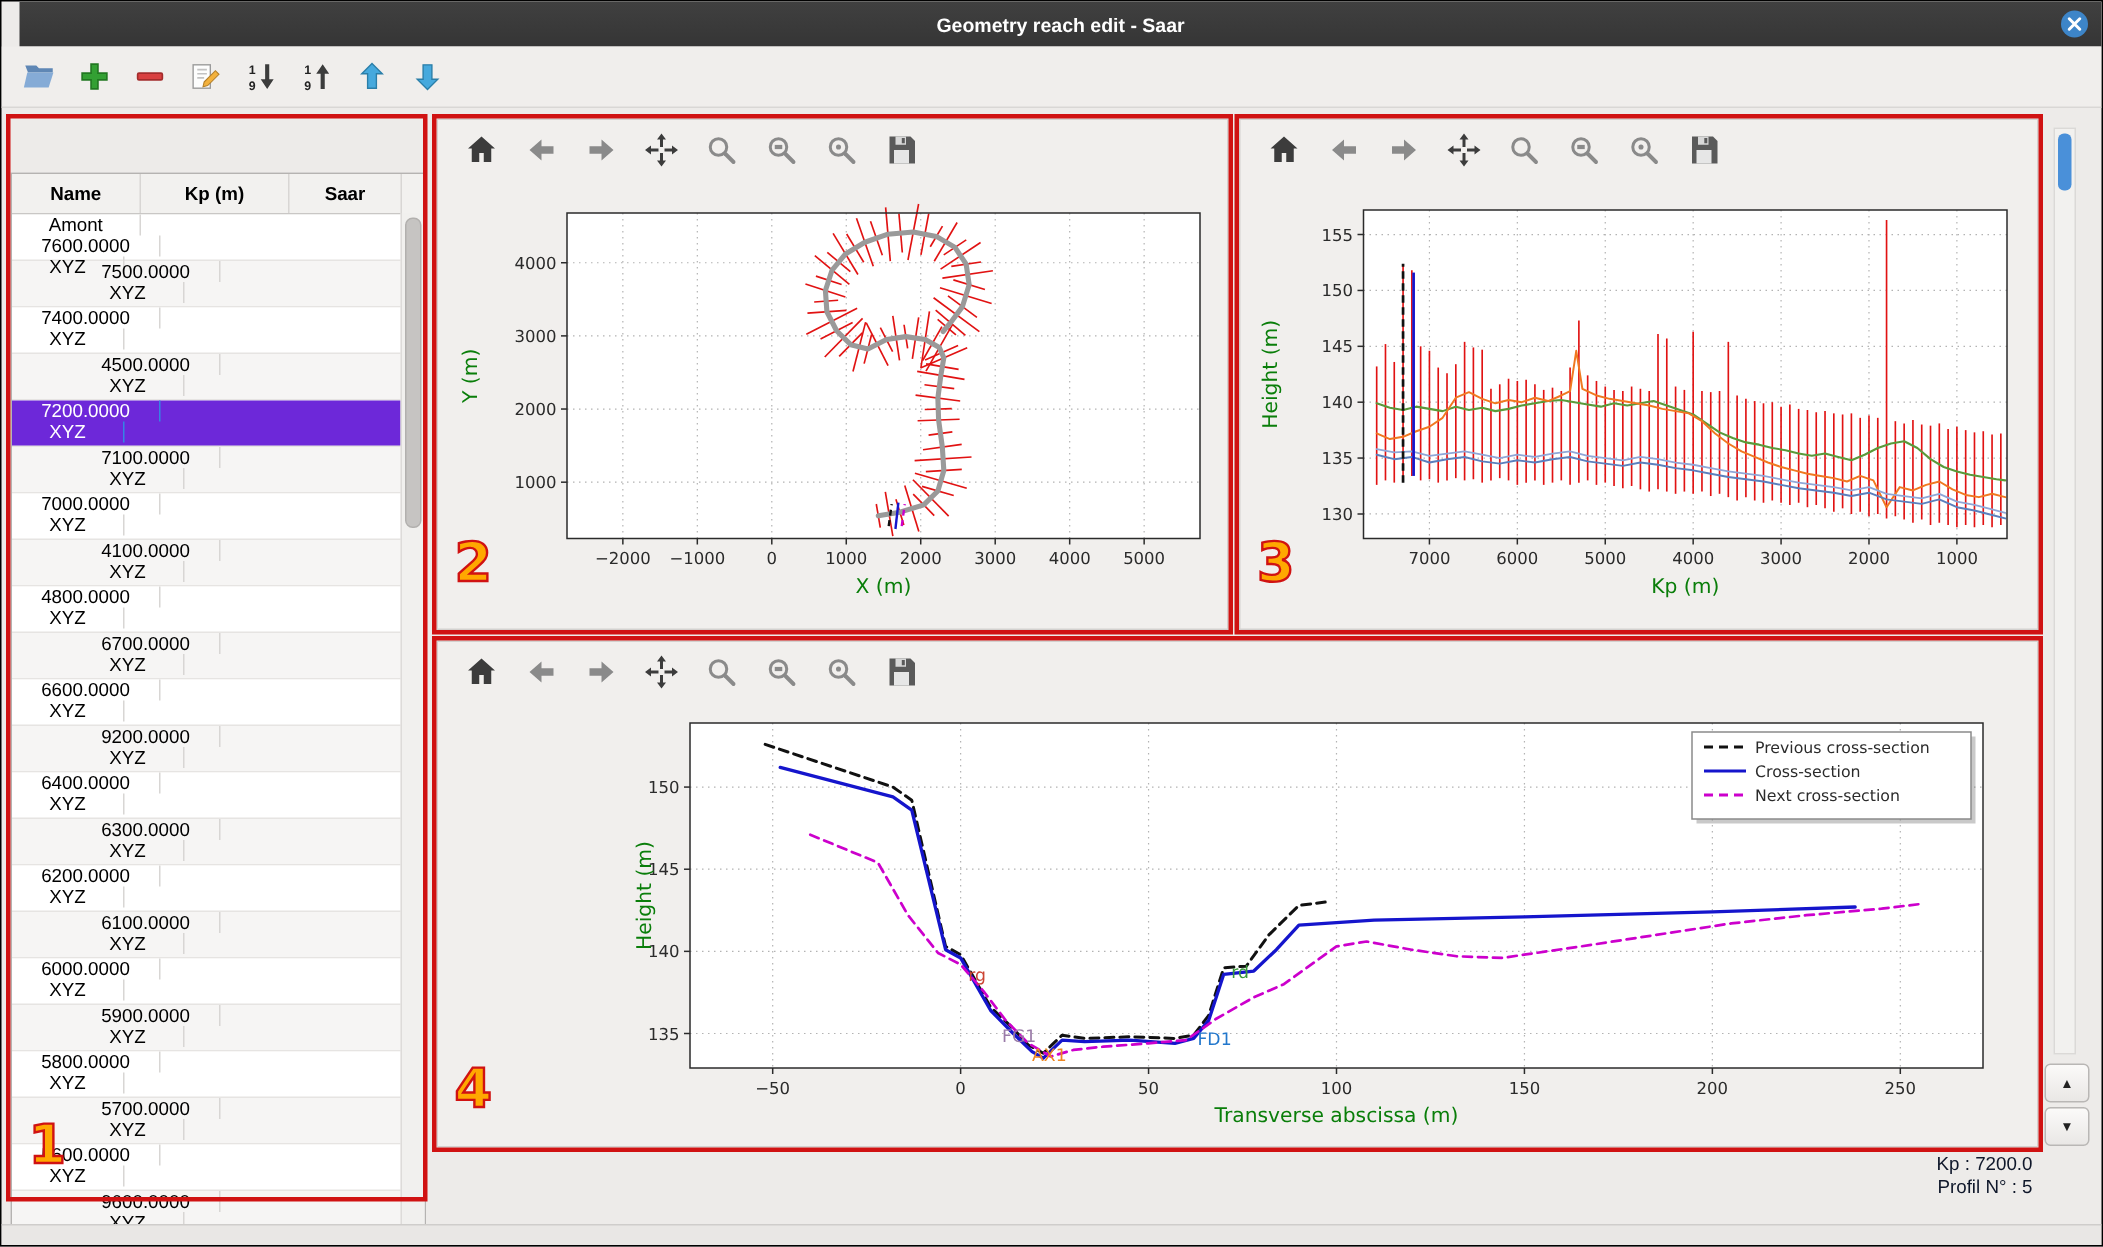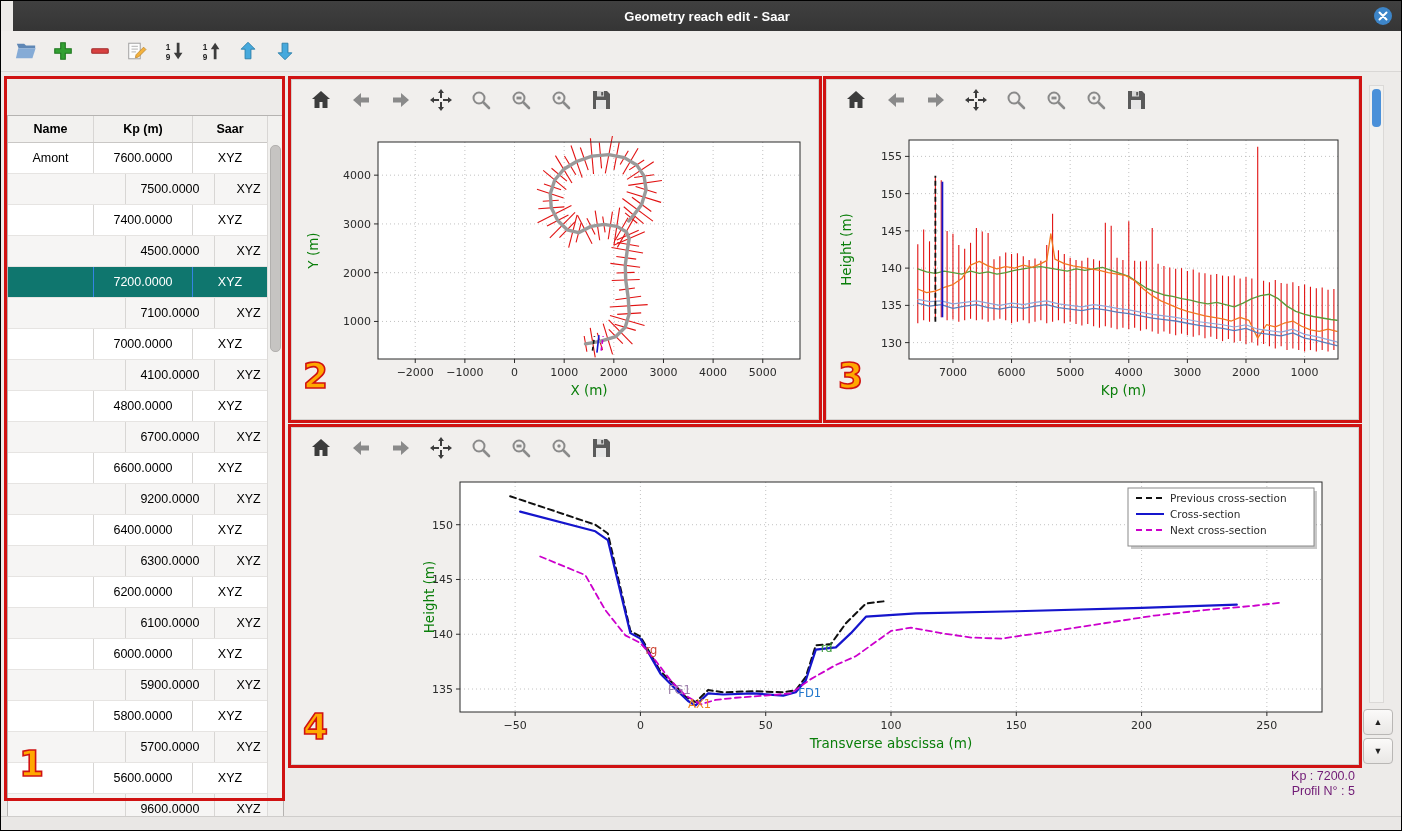--- a/index.html
+++ b/index.html
@@ -16,44 +16,44 @@
     border-bottom:1px solid #d9d7d5;display:flex;align-items:center;padding-left:12px;gap:11px;}
   .tool-btn{width:26px;height:26px;display:flex;align-items:center;justify-content:center;border-radius:3px;}
   .tool-btn svg{width:22px;height:22px;}
   
   .table-panel{position:absolute;left:6px;top:78px;width:277px;height:719px;background:#fff;
     border:1px solid #b5b3b1;box-sizing:border-box;overflow:hidden;margin-top:36px;}
   .thead{display:flex;height:26px;background:#f2f1ef;border-bottom:1px solid #c9c7c5;
     font-weight:bold;font-size:12.5px;}
   .th,.td{display:flex;align-items:center;justify-content:center;border-right:1px solid #d8d6d4;box-sizing:border-box;}
   .c0{width:86px}.c1{width:99px}.c2{width:75px}
-  .trow{display:flex;height:30px;font-size:12.5px;border-bottom:1px solid #e6e4e2;background:#fff;}
+  .trow{display:flex;height:30px;font-size:12.5px;border-bottom:1px solid #e6e4e2;background:#fff;flex-direction:column;}
   .trow.alt{background:#f6f5f4;padding-left:40px;}
-  .trow.selected{background:#0f766e;color:#fff;}
+  .trow.selected{background:#6d28d9;color:#fff;}
   .trow.selected .td{border-right-color:#3584e4;}
   .table-scroll{position:absolute;top:26px;right:0;bottom:0;width:15px;background:#f1f0ee;border-left:1px solid #dddbd9;}
   .table-thumb{position:absolute;top:3px;left:2px;width:9px;height:205px;background:#c6c4c2;border:1px solid #b2b0ae;border-radius:5px;}
   
   .plot-panel{position:absolute;background:#f1efed;border:1px solid #d3d1cf;box-sizing:border-box;}
   #panel-plan{left:290px;top:78px;width:528px;height:341px;}
   #panel-long{left:825px;top:78px;width:533px;height:341px;}
   #panel-cross{left:290px;top:426px;width:1068px;height:338px;}
   .mpl-toolbar{position:absolute;top:0;left:0;right:0;height:40px;display:flex;align-items:center;
     padding-left:16px;gap:14px;}
   .mpl-btn{width:26px;height:26px;display:flex;align-items:center;justify-content:center;}
   .mpl-btn svg{width:24px;height:24px;}
   .plot-canvas{position:absolute;left:2px;right:2px;top:40px;bottom:2px;}
   
   .v-scroll{position:absolute;left:1368px;top:84px;width:15px;height:618px;background:#f2f1ef;border:1px solid #dbd9d7;box-sizing:border-box;}
   .v-thumb{position:absolute;top:3px;left:2px;width:9px;height:38px;background:#4a90d9;border-radius:4px;}
   .spin-btn{position:absolute;left:1362px;width:30px;height:26px;background:linear-gradient(#fbfaf9,#e9e7e5);
     border:1px solid #b9b7b5;border-radius:4px;display:flex;align-items:center;justify-content:center;
     font-size:9px;color:#222;box-sizing:border-box;cursor:pointer;}
   #spin-up{top:708px;} #spin-down{top:737px;}
-  .status{position:absolute;right:46px;top:768px;text-align:right;font-size:12.5px;color:#701a75;line-height:15px;}
+  .status{position:absolute;right:46px;top:768px;text-align:right;font-size:12.5px;color:#0f172a;line-height:15px;}
   .bottom-bar{position:absolute;left:0;right:0;bottom:0;height:13px;background:#e9e7e5;border-top:1px solid #cfcdcb;}
   
   .ann{position:absolute;border:3px solid #d01212;pointer-events:none;z-index:40;box-sizing:border-box;}
   #ann1{left:3px;top:75px;width:281px;height:725px;}
   #ann2{left:287px;top:75px;width:534px;height:347px;}
   #ann3{left:822px;top:75px;width:539px;height:347px;}
   #ann4{left:287px;top:423px;width:1074px;height:344px;}
   .ann-num{position:absolute;left:12px;bottom:16px;font-size:36px;font-weight:bold;color:#ffa800;
     -webkit-text-stroke:1.6px #d01212;font-family:"DejaVu Sans",sans-serif;line-height:1;}
   #ann2 .ann-num,#ann3 .ann-num{bottom:26px;}

